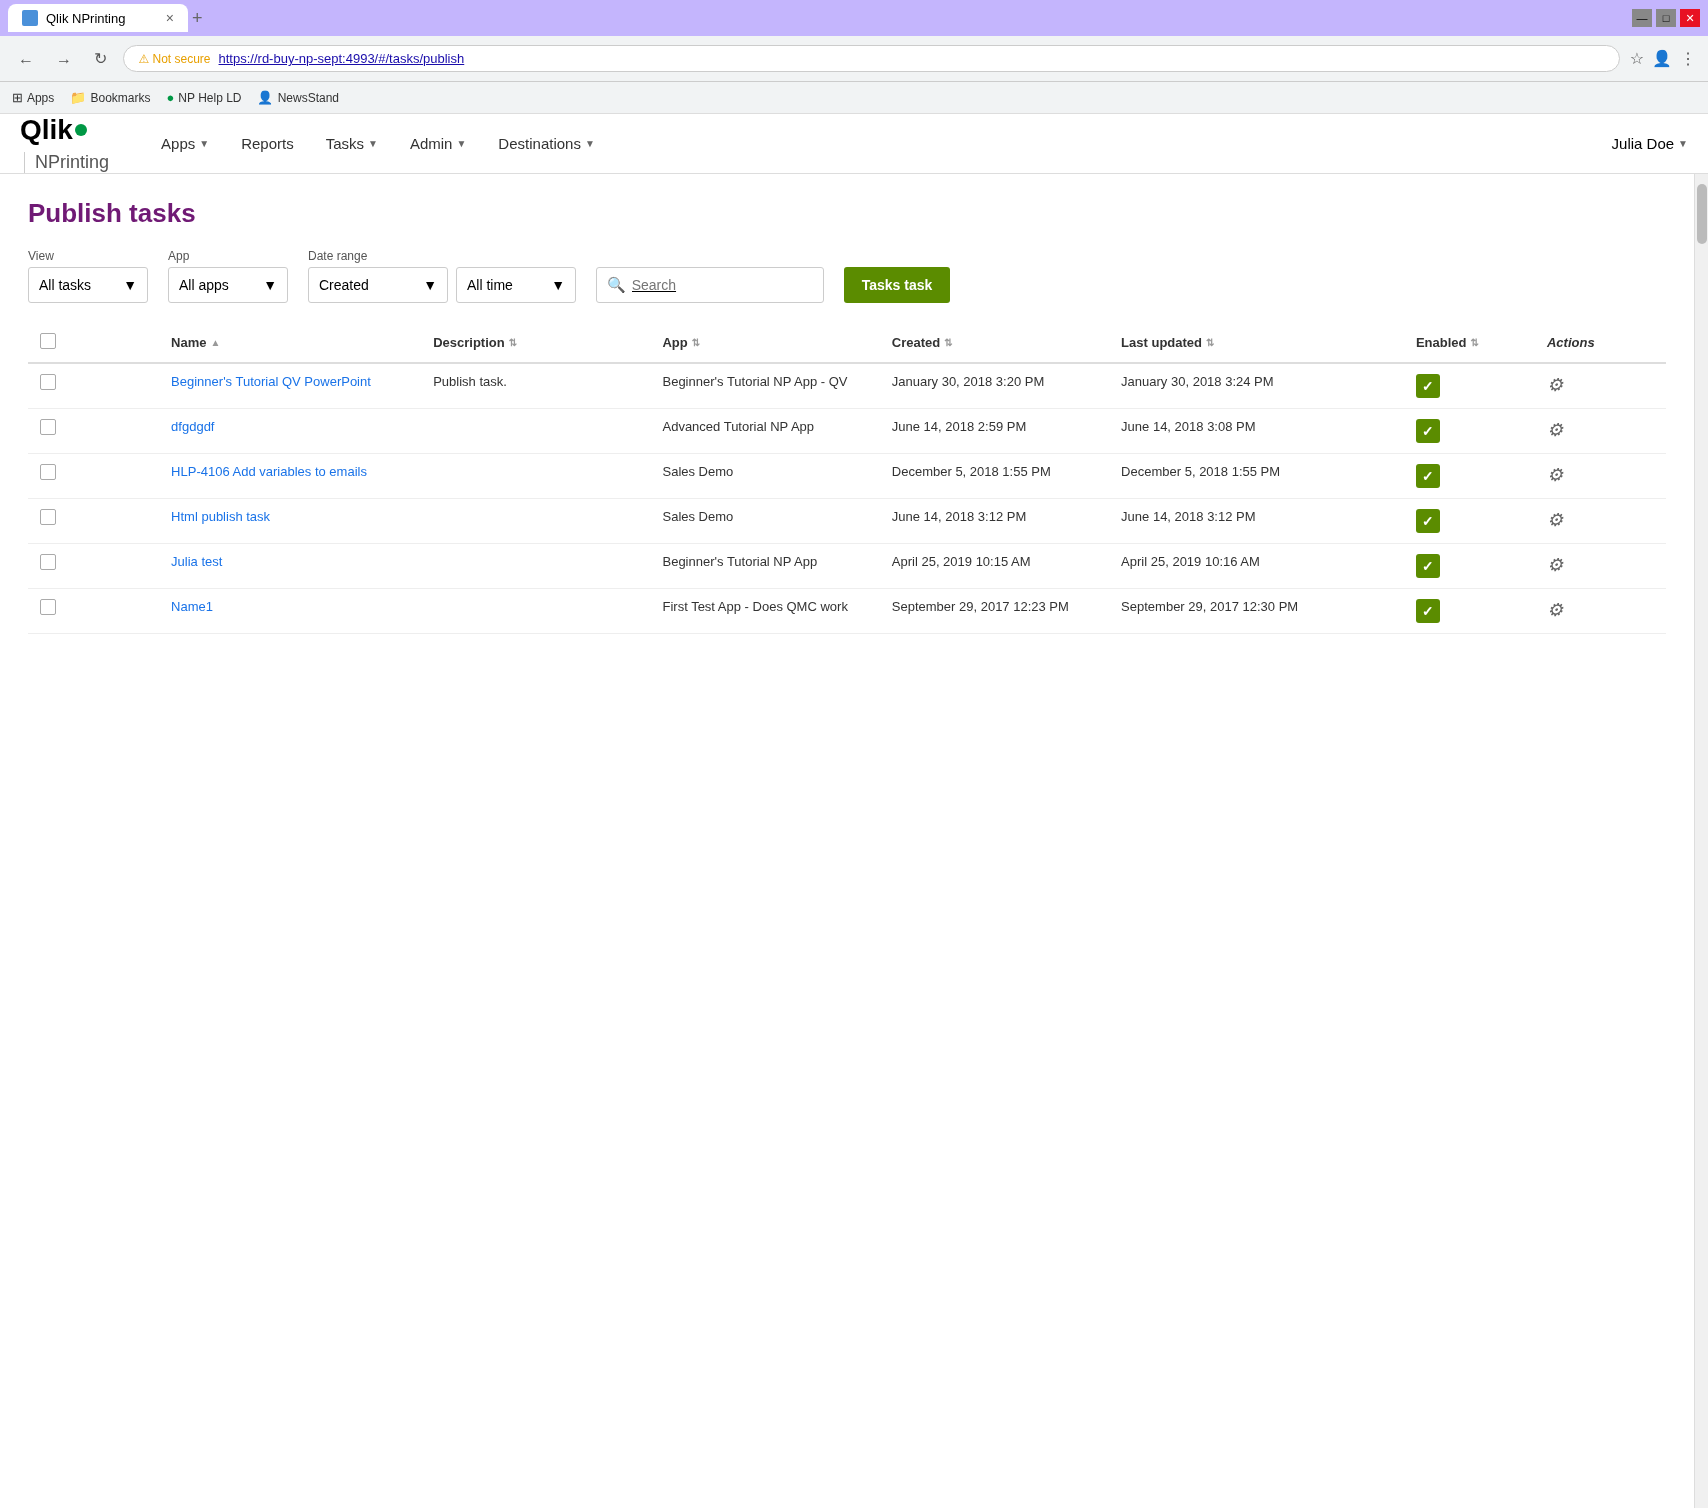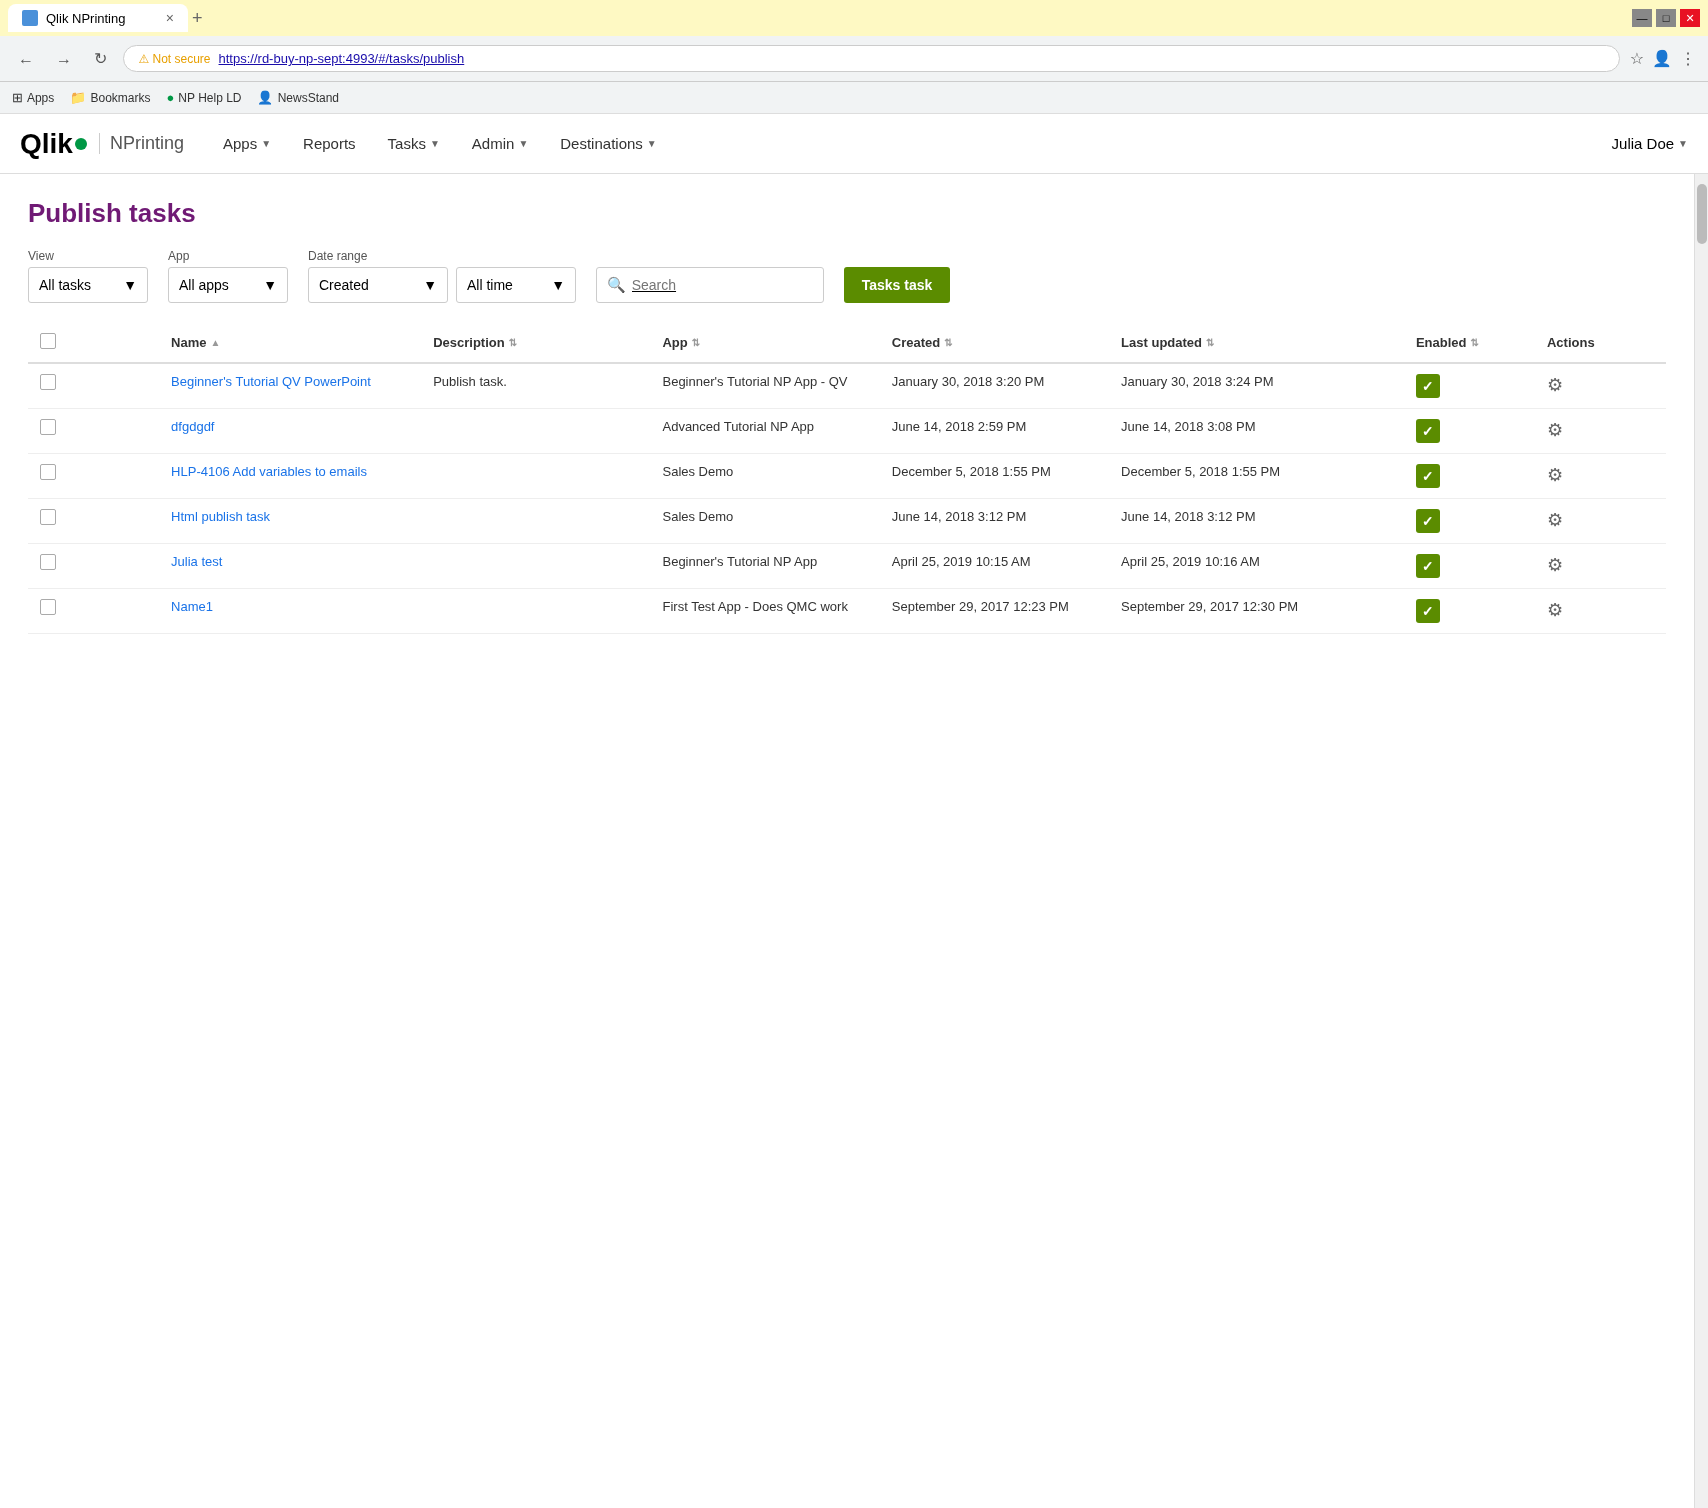--- a/index.html
+++ b/index.html
@@ -1,20 +1,20 @@
 <!DOCTYPE html>
 <html><head>
   <meta charset="utf-8">
   <style>
     * { box-sizing: border-box; margin: 0; padding: 0; }
     body { font-family: Arial, sans-serif; font-size: 14px; background: #fff; }
 
     
     .browser-titlebar {
-      background: #fef9c3;
+      background: #c4b5fd;
       display: flex;
       align-items: center;
       padding: 4px 8px;
       height: 36px;
     }
     .browser-tab {
       background: #fff;
       border-radius: 8px 8px 0 0;
       padding: 6px 14px;
       display: flex;
@@ -78,21 +78,21 @@
 
     
     .top-nav {
       background: #fff;
       border-bottom: 1px solid #ddd;
       display: flex;
       align-items: center;
       padding: 0 20px;
       height: 60px;
     }
-    .logo-area { display: flex; align-items: center; gap: 6px; margin-right: 23px; }
+    .logo-area { display: flex; gap: 6px; margin-right: 36px; flex-direction: column; }
     .logo-qlik { font-size: 28px; font-weight: bold; color: #000; display: flex; align-items: center; }
     .logo-dot { width: 12px; height: 12px; background: #009845; border-radius: 50%; display: inline-block; margin: 0 2px; }
     .logo-nprinting { font-size: 18px; color: #555; border-left: 1px solid #ccc; padding-left: 10px; margin-left: 4px; }
     .nav-items { display: flex; align-items: center; gap: 0; flex: 1; }
     .nav-item {
       padding: 0 16px;
       height: 60px;
       display: flex;
       align-items: center;
       cursor: pointer;
@@ -192,21 +192,21 @@
       font-size: 14px;
       font-weight: bold;
     }
     .gear-icon { font-size: 18px; color: #666; cursor: pointer; }
     .name-col { width: 16%; }
     .desc-col { width: 14%; }
     .app-col { width: 14%; }
     .created-col { width: 14%; }
     .updated-col { width: 18%; }
     .enabled-col { width: 8%; }
-    .actions-col { width: 8%; }
+    .actions-col { width: 8%; font-style: italic; }
   </style>
 </head>
 <body>
 
 <div class="browser-titlebar">
   <div class="browser-tab">
     <span class="browser-tab-icon"></span>
     <span>Qlik NPrinting</span>
     <span class="browser-tab-close">×</span>
   </div>

